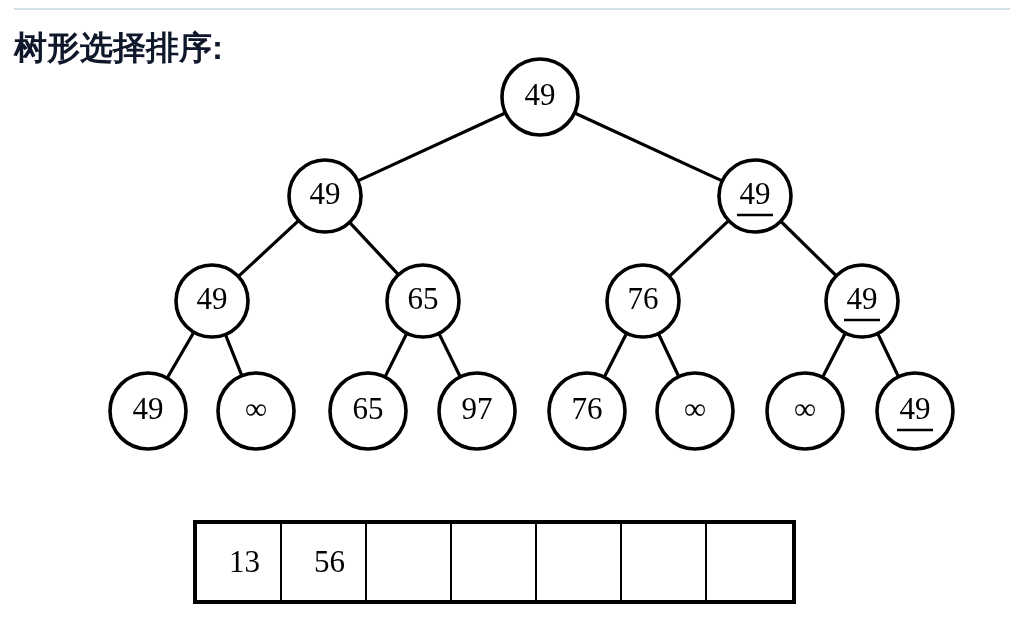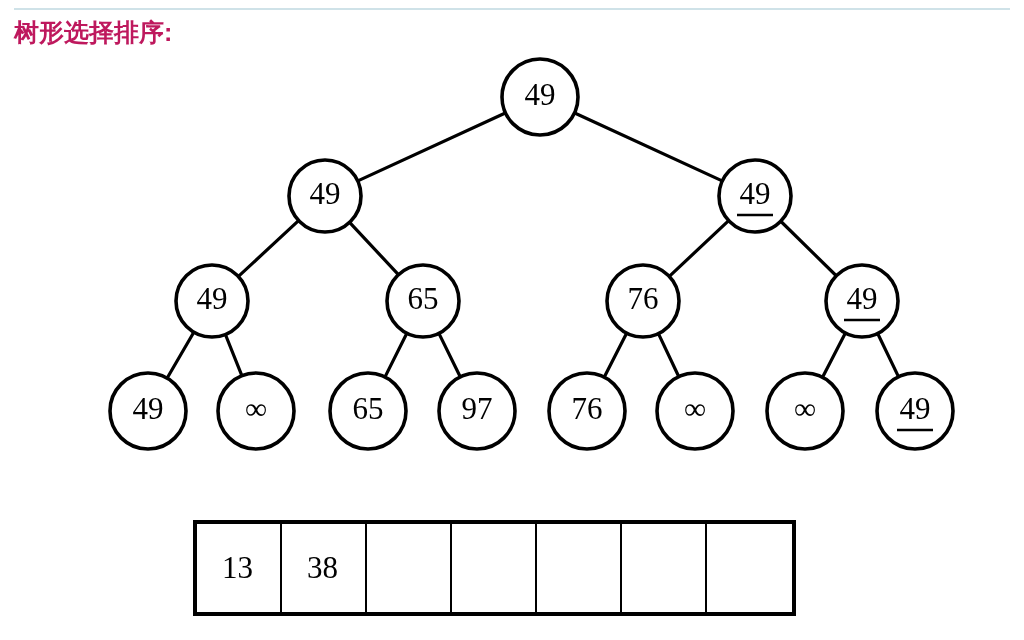--- a/index.html
+++ b/index.html
@@ -19,27 +19,27 @@
     position: absolute;
     left: 14px;
     top: 8px;
     width: 996px;
     height: 2px;
     background: #cfe2e8;
   }
   #slide-title {
     position: absolute;
     left: 14px;
-    top: 12px;
+    top: 28px;
     font-family: "Liberation Sans", sans-serif;
     font-weight: bold;
-    font-size: 25px;
+    font-size: 33px;
     line-height: 40px;
     letter-spacing: 0px;
-    color: #be185d;
+    color: #0f172a;
     white-space: nowrap;
   }
   #tree-svg {
     position: absolute;
     left: 0;
     top: 0;
     width: 1024px;
     height: 500px;
   }
   .tree-edge {
@@ -69,27 +69,27 @@
     position: absolute;
     left: 193px;
     top: 520px;
     border: 4px solid #000000;
     display: flex;
     background: #ffffff;
     box-sizing: border-box;
   }
   .array-cell {
     width: 85px;
-    height: 88px;
+    height: 76px;
     border-right: 2px solid #000000;
     box-sizing: border-box;
     display: flex;
     align-items: center;
     justify-content: flex-start;
-    padding-left: 25px;
+    padding-left: 32px;
     font-family: "Liberation Serif", serif;
     font-size: 31px;
     color: #000000;
   }
   .array-cell:last-child {
     border-right: none;
   }
 </style>
 </head>
 <body>
@@ -179,21 +179,21 @@
         <g>
           <circle cx="915" cy="411" r="38" class="node-circle"></circle>
           <text x="915" y="412" class="node-text">49</text>
           <line x1="897" x2="933" y1="430" y2="430" class="node-underline"></line>
         </g>
       </g>
   </svg>
 
   <div id="result-array">
       <div class="array-cell">13</div>
-      <div class="array-cell">38</div>
+      <div class="array-cell">56</div>
       <div class="array-cell"></div>
       <div class="array-cell"></div>
       <div class="array-cell"></div>
       <div class="array-cell"></div>
       <div class="array-cell"></div>
     </div>
 
 </div>
 
 </body></html>

